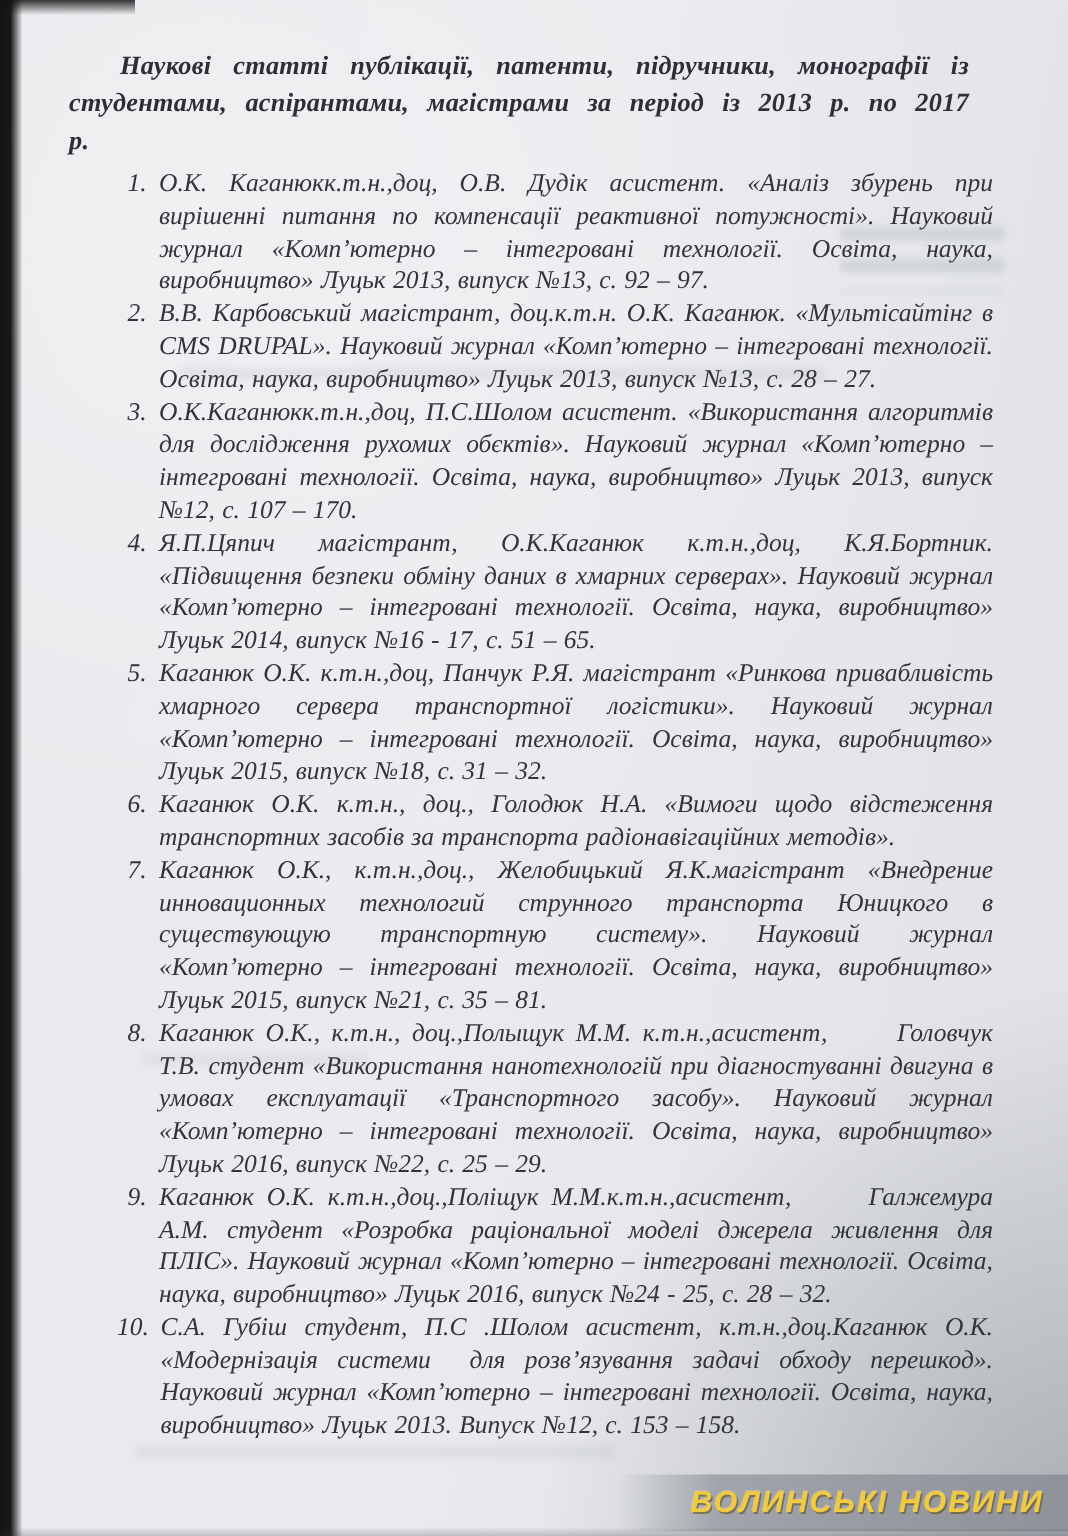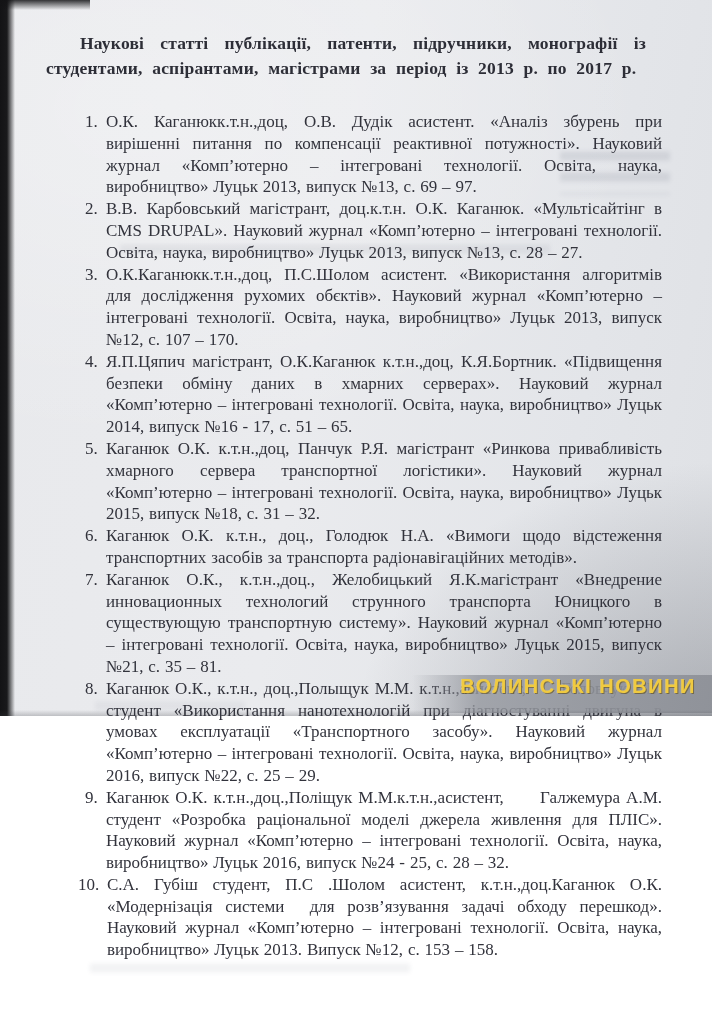--- a/index.html
+++ b/index.html
@@ -6,25 +6,26 @@
     margin: 0;
     padding: 0;
     width: 712px;
     height: 1024px;
     overflow: hidden;
     font-family: "Liberation Serif", serif;
   }
   .photo {
     position: relative;
     width: 712px;
-    height: 716px;
+    height: 1024px;
     background:
       radial-gradient(120% 80% at 20% 15%, rgba(255,255,255,0.30), rgba(255,255,255,0) 60%),
       radial-gradient(95% 70% at 102% 103%, rgba(110,114,122,0.50), rgba(110,114,122,0) 55%),
       linear-gradient(100deg, #e8e9ec 0%, #eaebee 45%, #e3e5e9 78%, #dfe1e5 100%);
+    font-style: italic;
   }
   
   .edge-left {
     position: absolute; left: 0; top: 0; width: 16px; height: 100%;
     background: linear-gradient(to right, #131315 0px, #19191b 7px, rgba(22,22,24,0) 15px);
   }
   .edge-top {
     position: absolute; left: 0; top: 0; width: 90px; height: 10px;
     background: linear-gradient(to bottom, rgba(19,19,21,0.85), rgba(19,19,21,0));
   }
@@ -85,21 +86,21 @@
 
   .watermark-band {
     position: absolute;
     right: 0; bottom: 3px;
     width: 300px; height: 38px;
     background: linear-gradient(to right,
       rgba(150,153,160,0) 0%,
       rgba(150,153,160,0.80) 22%,
       rgba(142,145,152,0.95) 100%);
     display: flex;
-    align-items: flex-start;
+    align-items: center;
     justify-content: flex-end;
     padding-right: 16px;
     box-sizing: border-box;
   }
   .watermark-text {
     font-family: "Liberation Sans", sans-serif;
     font-weight: bold;
     font-size: 20px;
     letter-spacing: 1.5px;
     color: #f0ca40;
@@ -116,21 +117,21 @@
 
   <div class="ghost ghost-1"></div>
   <div class="ghost ghost-2"></div>
   <div class="ghost ghost-3"></div>
   <div class="ghost ghost-4"></div>
 
   <div class="doc-title">Наукові статті публікації, патенти, підручники, монографії із студентами, аспірантами, магістрами за період із 2013 р. по 2017 р.</div>
 
   <div class="pub-list">
     <div class="pub-item">
-      <span class="pub-num">1.</span><span>О.К. Каганюкк.т.н.,доц, О.В. Дудік асистент. «Аналіз збурень при вирішенні питання по компенсації реактивної потужності». Науковий журнал «Комп’ютерно – інтегровані технології. Освіта, наука, виробництво» Луцьк 2013, випуск №13, с. 69 – 97.</span>
+      <span class="pub-num">1.</span><span>О.К. Каганюкк.т.н.,доц, О.В. Дудік асистент. «Аналіз збурень при вирішенні питання по компенсації реактивної потужності». Науковий журнал «Комп’ютерно – інтегровані технології. Освіта, наука, виробництво» Луцьк 2013, випуск №13, с. 92 – 97.</span>
     </div>
     <div class="pub-item">
       <span class="pub-num">2.</span><span>В.В. Карбовський магістрант, доц.к.т.н. О.К. Каганюк. «Мультісайтінг в CMS DRUPAL». Науковий журнал «Комп’ютерно – інтегровані технології. Освіта, наука, виробництво» Луцьк 2013, випуск №13, с. 28 – 27.</span>
     </div>
     <div class="pub-item">
       <span class="pub-num">3.</span><span>О.К.Каганюкк.т.н.,доц, П.С.Шолом асистент. «Використання алгоритмів для дослідження рухомих обєктів». Науковий журнал «Комп’ютерно – інтегровані технології. Освіта, наука, виробництво» Луцьк 2013, випуск №12, с. 107 – 170.</span>
     </div>
     <div class="pub-item">
       <span class="pub-num">4.</span><span>Я.П.Цяпич магістрант, О.К.Каганюк к.т.н.,доц, К.Я.Бортник. «Підвищення безпеки обміну даних в хмарних серверах». Науковий журнал «Комп’ютерно – інтегровані технології. Освіта, наука, виробництво» Луцьк 2014, випуск №16 - 17, с. 51 – 65.</span>
     </div>

